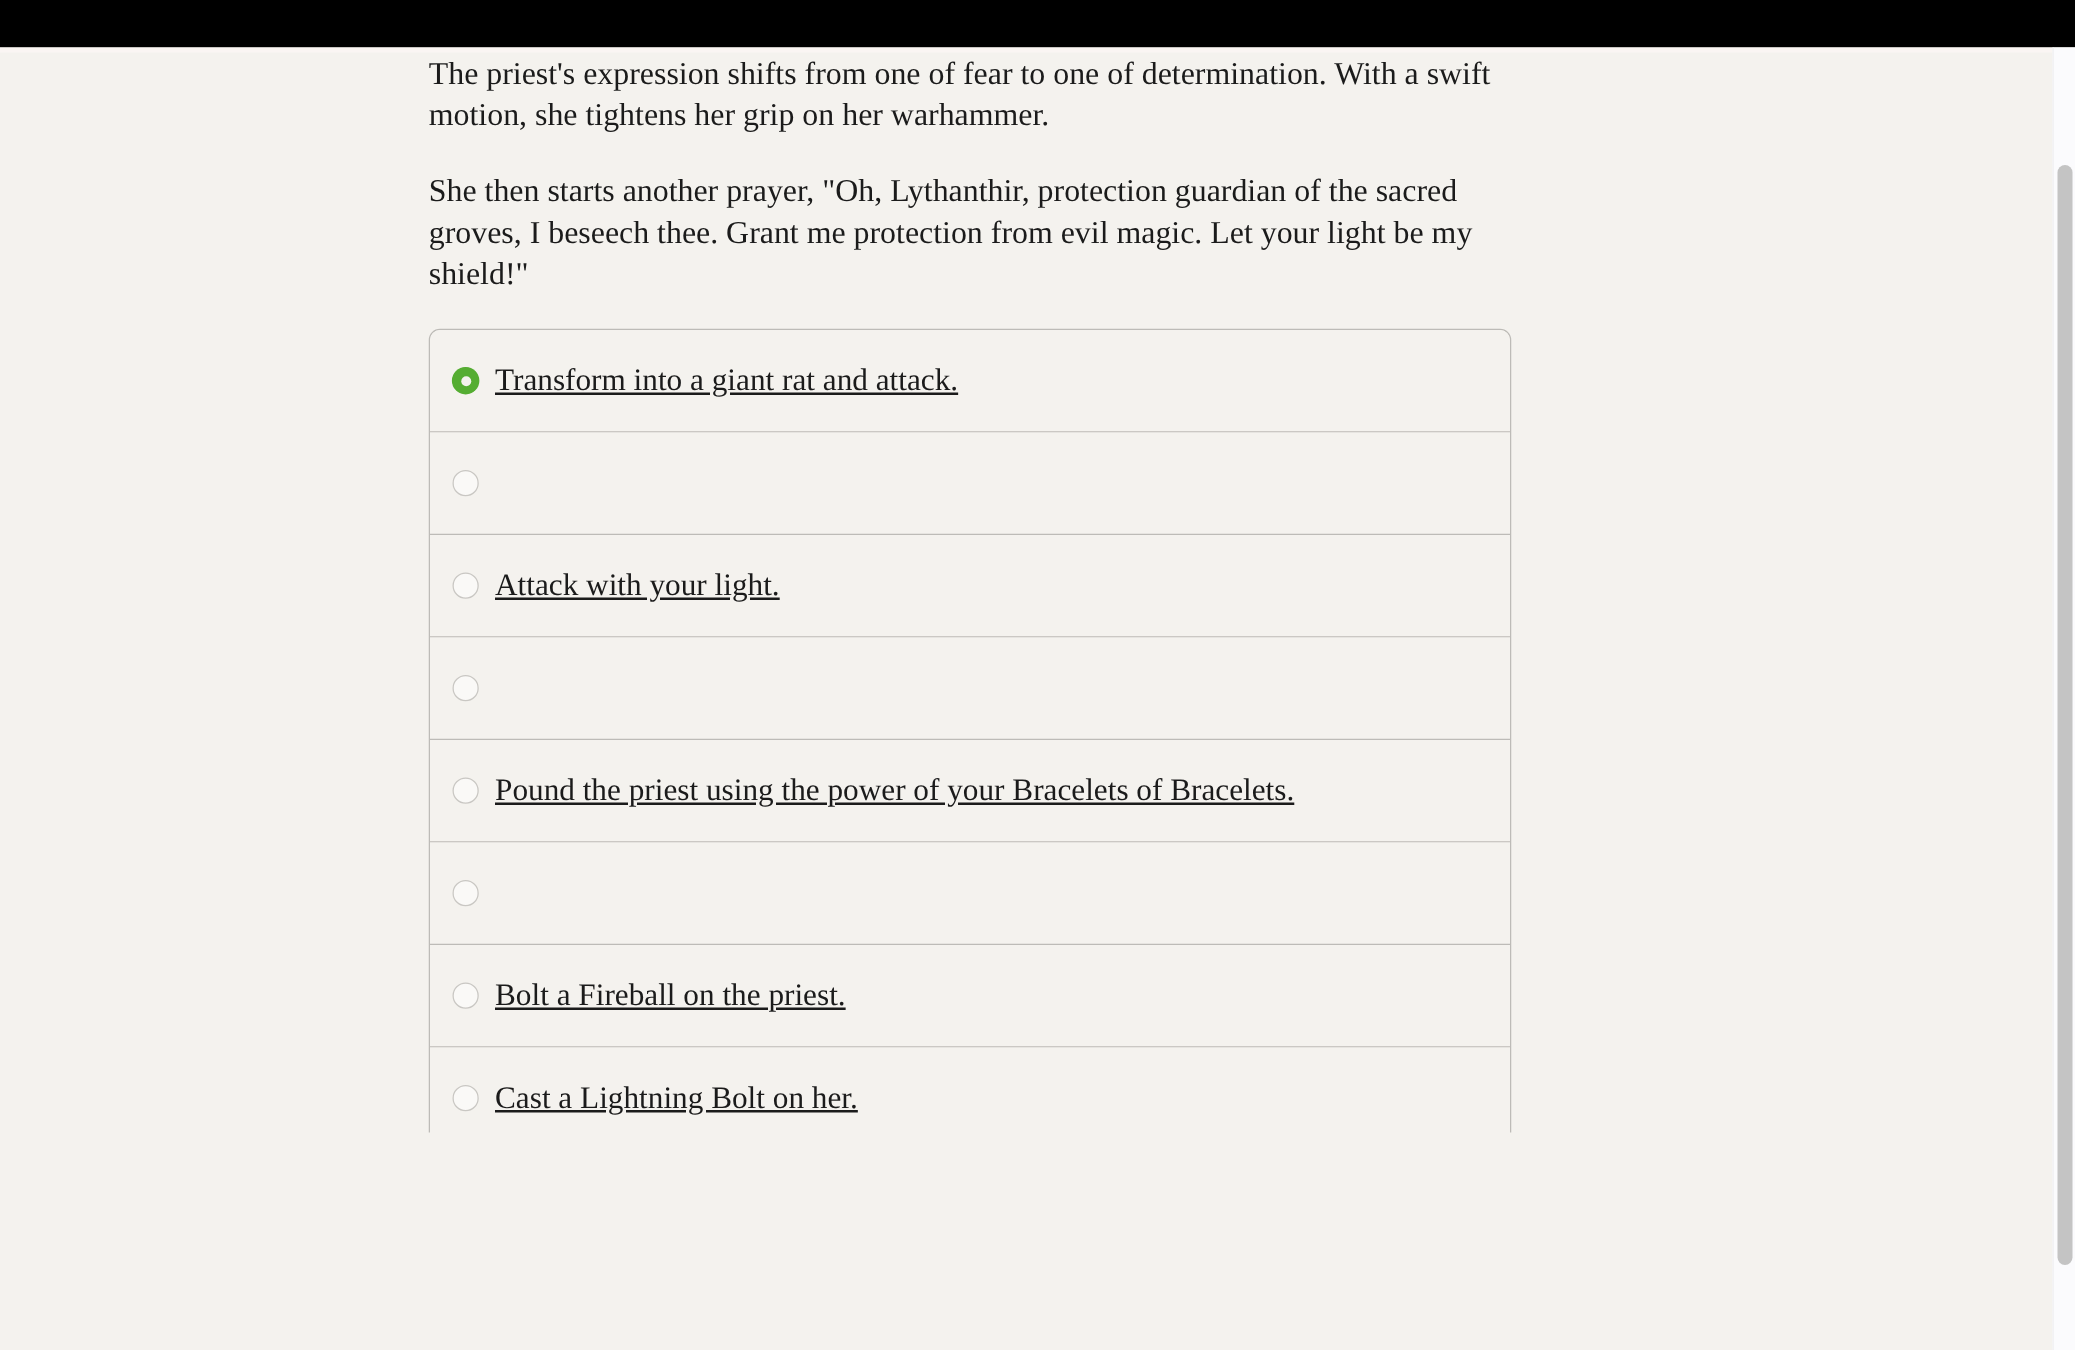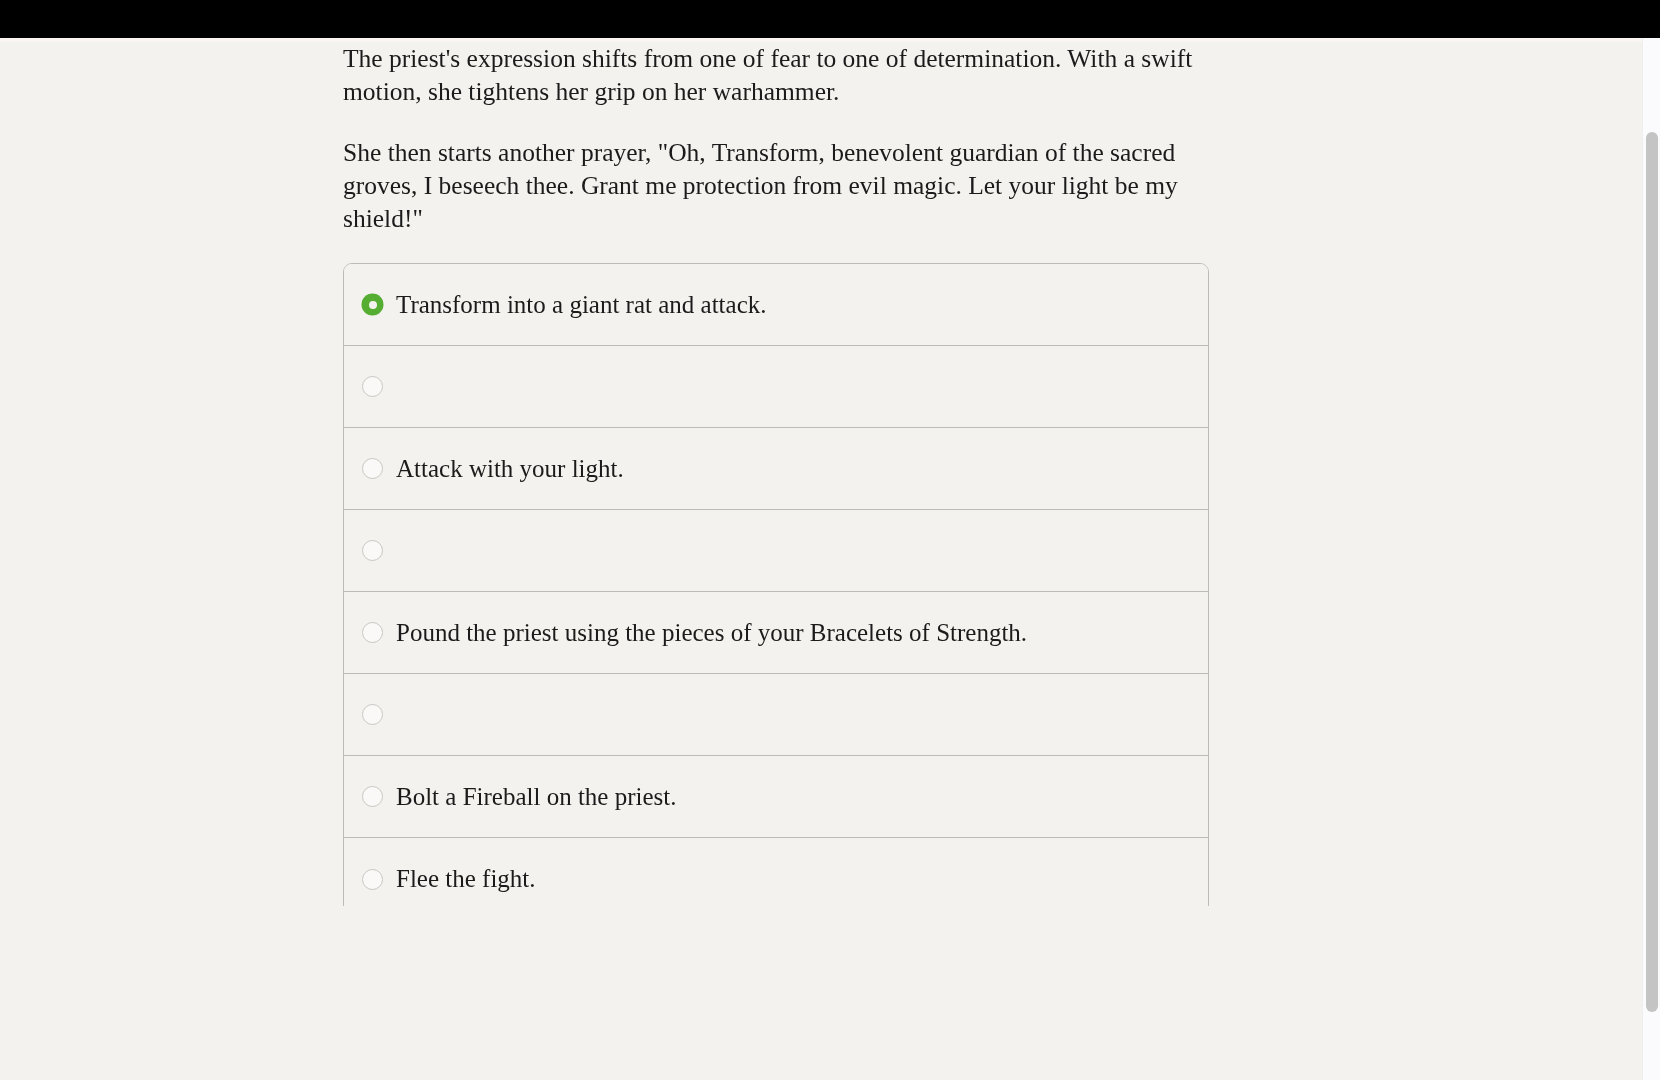--- a/index.html
+++ b/index.html
@@ -111,20 +111,21 @@
     border-radius: 50%;
     background: #f4f2ee;
   }
 
   .option-label {
     font-size: 25px;
     line-height: 30px;
     color: #1b1b1b;
     font-family: "Liberation Serif", "DejaVu Serif", serif;
     white-space: nowrap;
+    text-decoration: underline;
   }
 
   
   #scrollbar-track {
     position: absolute;
     top: 38px;
     right: 0;
     width: 18px;
     height: 1042px;
     background: #fbfbfd;
@@ -144,21 +145,21 @@
 <body>
 
 <div id="top-bar"></div>
 
 <div id="viewport">
   <div id="seam"></div>
 
   <div id="content">
 
     <p class="para" id="para-0">The priest's expression shifts from one of fear to one of determination. With a swift motion, she tightens her grip on her warhammer.</p>
-    <p class="para" id="para-1">She then starts another prayer, "Oh, Transform, benevolent guardian of the sacred groves, I beseech thee. Grant me protection from evil magic. Let your light be my shield!"</p>
+    <p class="para" id="para-1">She then starts another prayer, "Oh, Lythanthir, protection guardian of the sacred groves, I beseech thee. Grant me protection from evil magic. Let your light be my shield!"</p>
 
     <div id="options-box">
 
       <div class="option-row">
         <span class="radio checked"></span>
         <span class="option-label">Transform into a giant rat and attack.</span>
       </div>
 
       <div class="option-row">
         <span class="radio"></span>
@@ -168,32 +169,36 @@
         <span class="radio"></span>
         <span class="option-label">Attack with your light.</span>
       </div>
 
       <div class="option-row">
         <span class="radio"></span>
       </div>
 
       <div class="option-row">
         <span class="radio"></span>
-        <span class="option-label">Pound the priest using the pieces of your Bracelets of Strength.</span>
+        <span class="option-label">Pound the priest using the power of your Bracelets of Bracelets.</span>
       </div>
 
       <div class="option-row">
         <span class="radio"></span>
       </div>
 
       <div class="option-row">
         <span class="radio"></span>
         <span class="option-label">Bolt a Fireball on the priest.</span>
       </div>
 
+      <div class="option-row">
+        <span class="radio"></span>
+        <span class="option-label">Cast a Lightning Bolt on her.</span>
+      </div>
 
       <div class="option-row">
         <span class="radio"></span>
         <span class="option-label">Flee the fight.</span>
       </div>
 
     </div>
   </div>
 </div>
 

